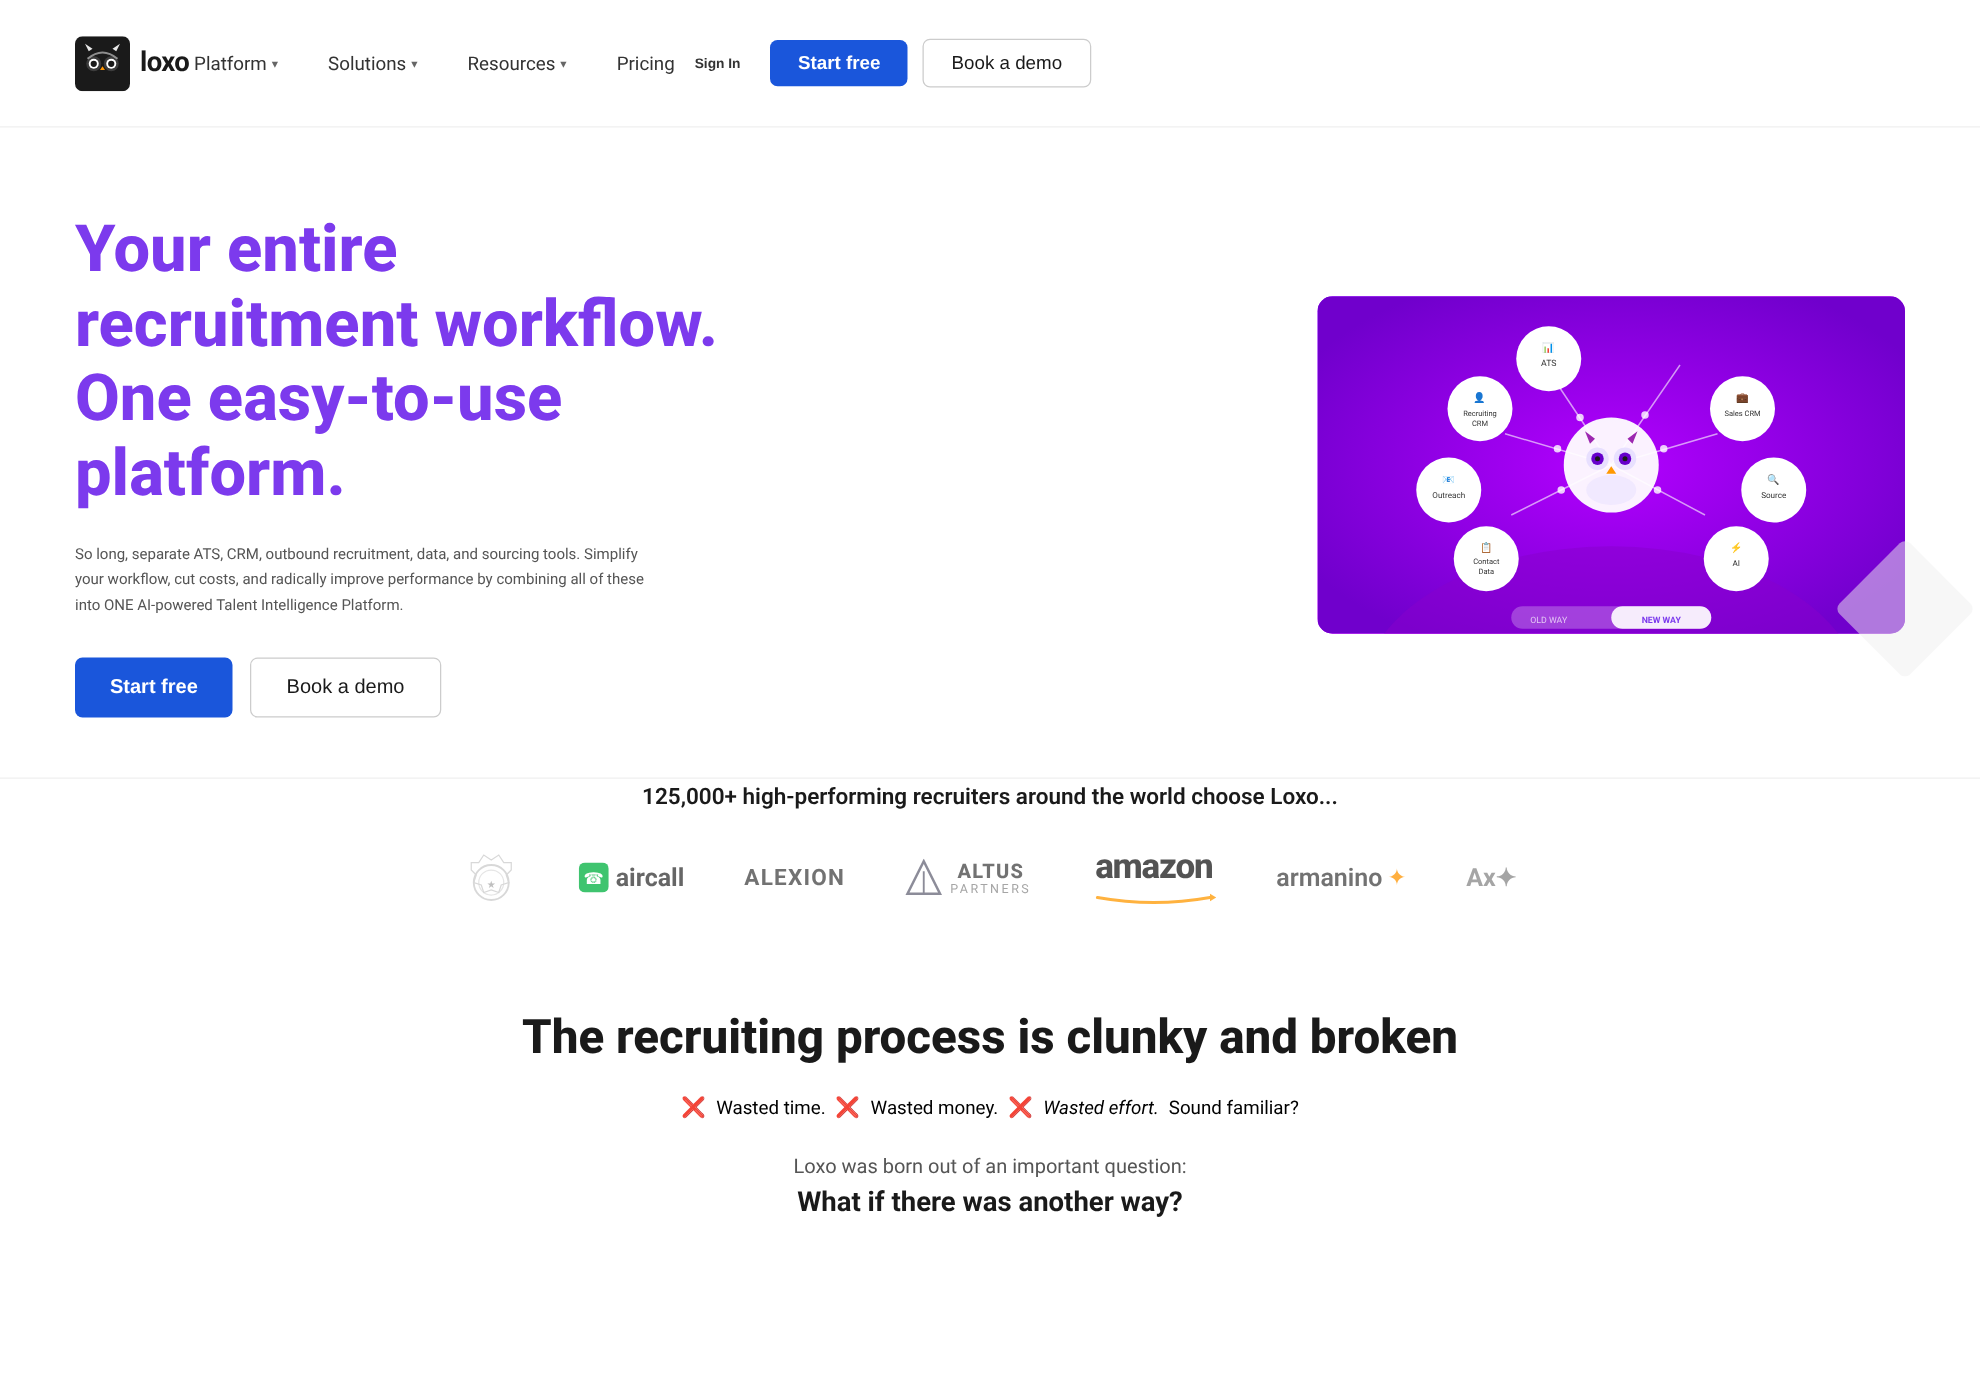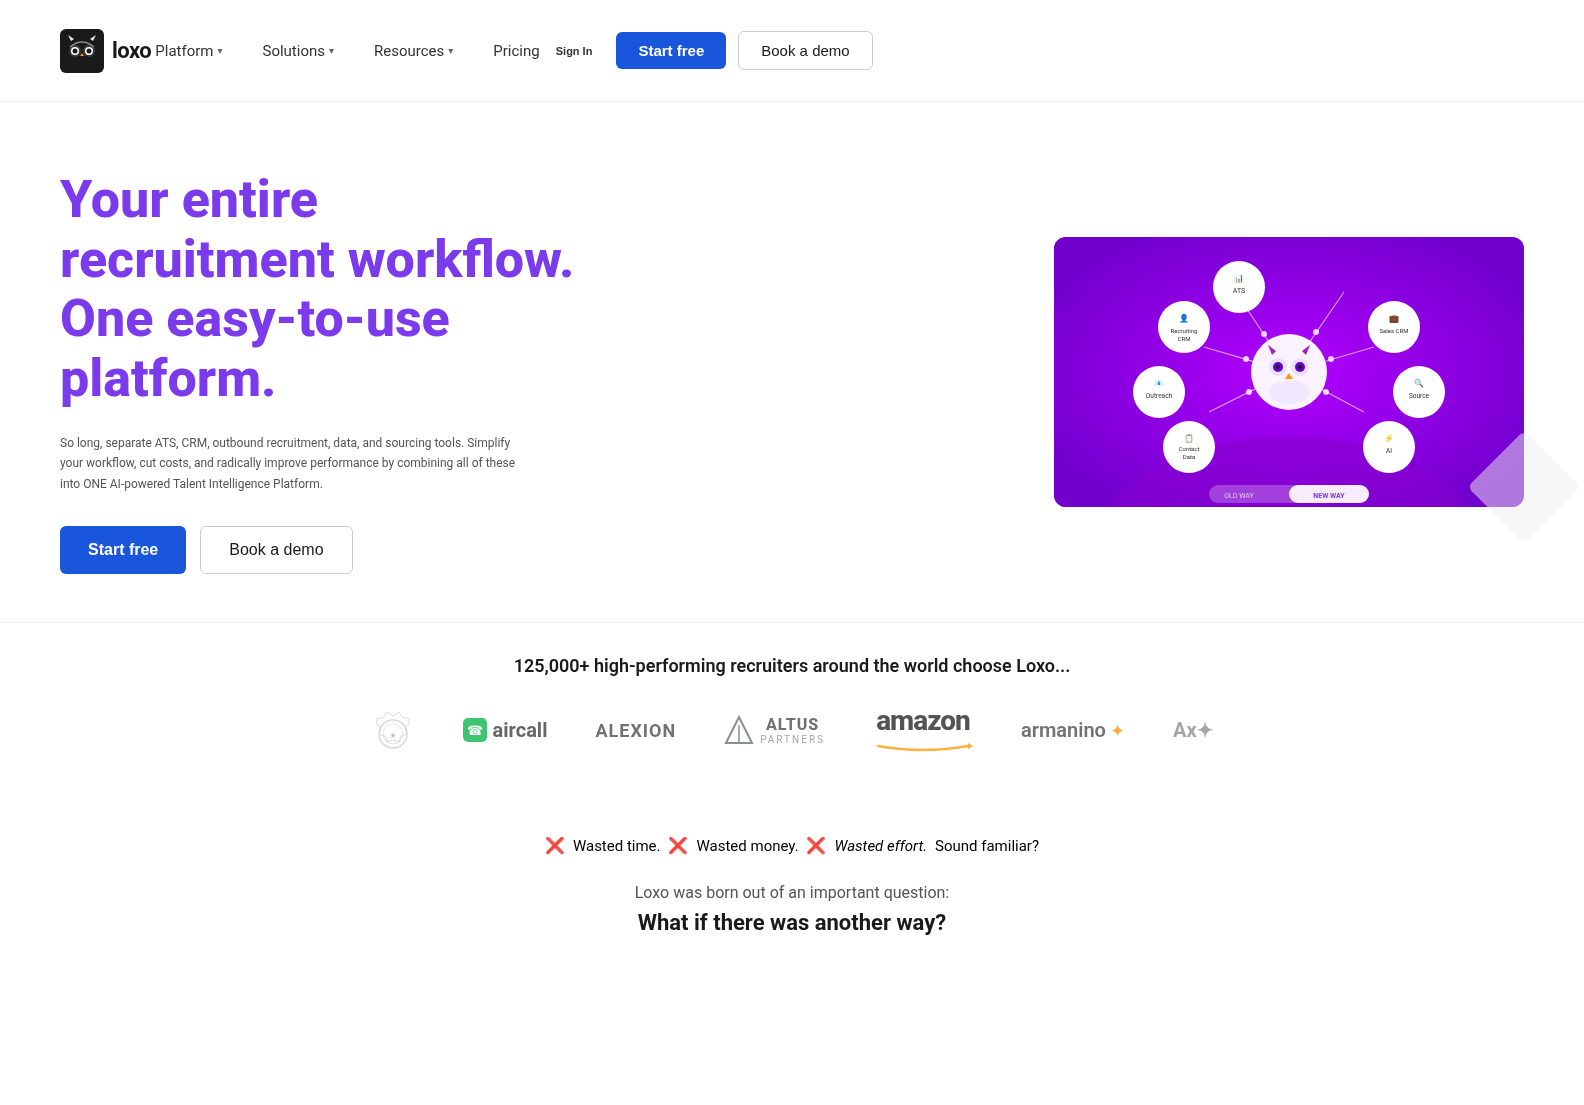--- a/index.html
+++ b/index.html
@@ -61,21 +61,21 @@
     
     .hero-right { z-index: 1; position: relative; }
     .hero-image-container {
       width: 470px; height: 270px; border-radius: 12px; overflow: hidden;
       background: linear-gradient(135deg, #8b00ff 0%, #c800ff 50%, #9000e0 100%);
       display: flex; align-items: center; justify-content: center; position: relative;
     }
 
     
     .social-proof {
-      text-align: center; padding: 32px 60px 30px; border-top: 1px solid #f0f0f0;
+      text-align: center; padding: 4px 60px 30px; border-top: 1px solid #f0f0f0;
     }
     .social-proof-text {
       font-size: 18px; font-weight: 600; color: #1a1a1a; margin-bottom: 28px;
     }
     .logos-row {
       display: flex; align-items: center; justify-content: center; gap: 48px; flex-wrap: wrap;
     }
     .logo-item { opacity: 0.75; }
 
     
@@ -314,20 +314,21 @@
       </div>
     </div>
 
     <div class="logo-item">
       <span style="font-size:20px;font-weight:700;color:#888;">Ax✦</span>
     </div>
   </div>
 </section>
 
 <section class="broken-section">
+  <h2 class="broken-title">The recruiting process is clunky and broken</h2>
   <div class="broken-tags">
     <span class="cross-icon">❌</span>
     <span class="tag-item">Wasted time.</span>
     <span class="cross-icon">❌</span>
     <span class="tag-item">Wasted money.</span>
     <span class="cross-icon">❌</span>
     <span class="tag-item" style="font-style:italic;">Wasted effort.</span>
     <span class="tag-item">Sound familiar?</span>
   </div>
   <p class="born-text">Loxo was born out of an important question:</p>

